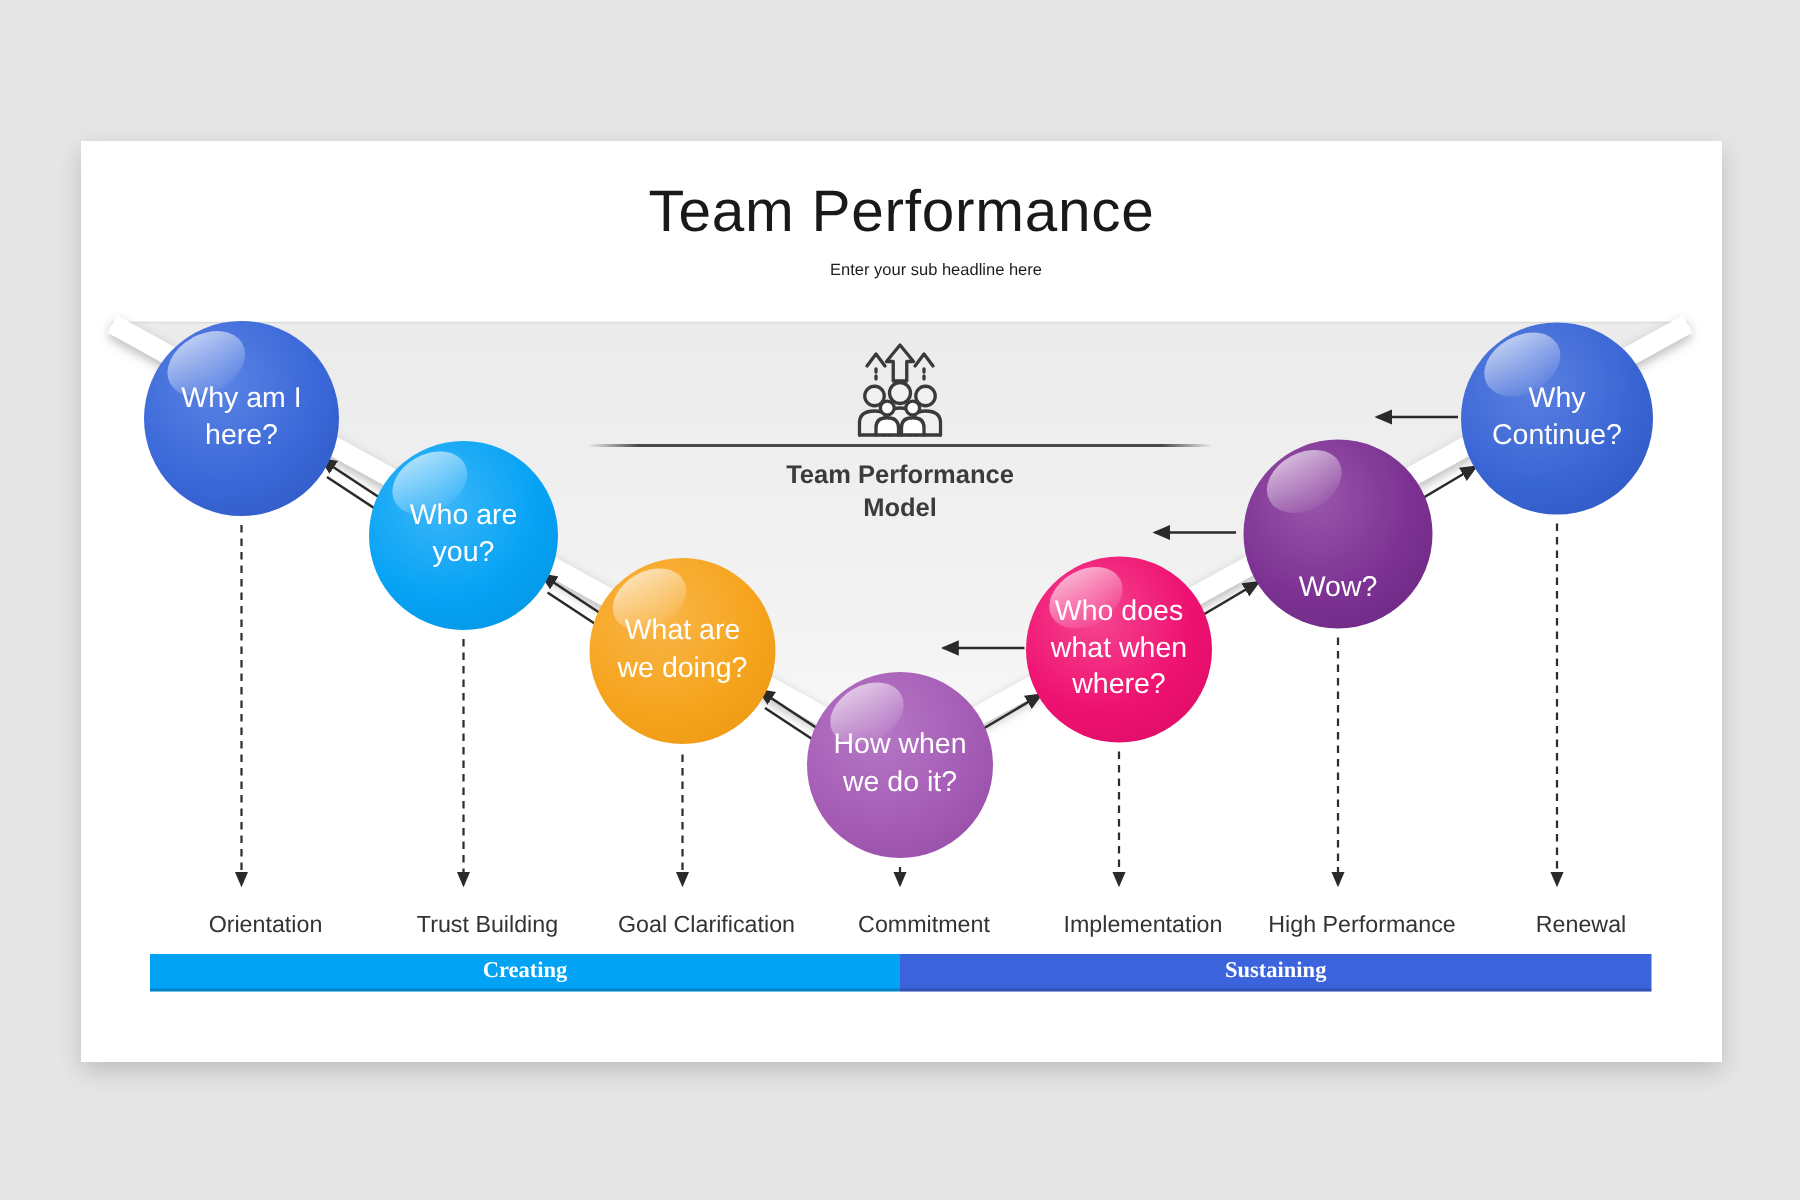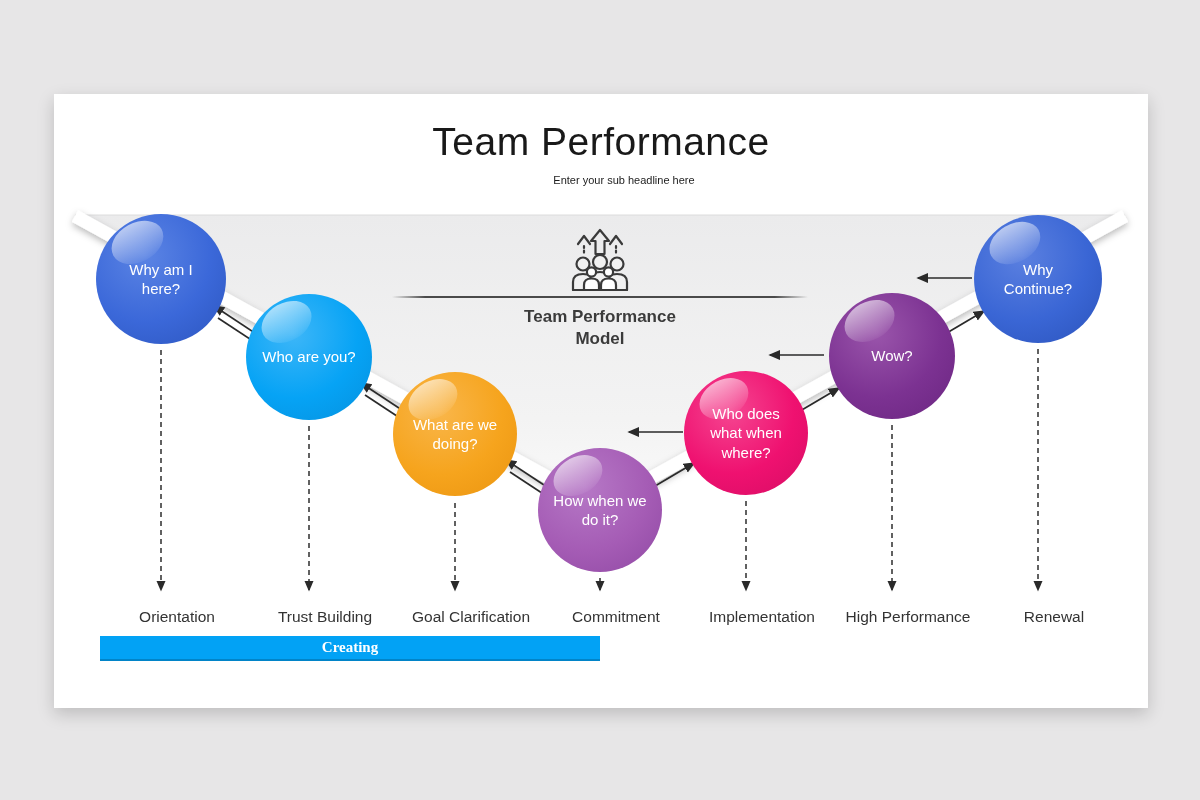--- a/index.html
+++ b/index.html
@@ -23,39 +23,39 @@
   .subtitle {
     position:absolute; left:0; top:80px; width:100%;
     text-align:center; font-size:11px; font-weight:400; color:#1c1c1c;margin-left:23px;
   }
   .diagram-svg { position:absolute; left:0; top:0; width:1094px; height:614px; z-index:0; }
 
   
   .bubble {
     position:absolute; border-radius:50%; z-index:2;
     display:flex; align-items:center; justify-content:center; text-align:center;
-    color:#ffffff; font-size:15px; font-weight:500; line-height:1.3; padding:14px;
+    color:#ffffff; font-size:19px; font-weight:500; line-height:1.3; padding:14px;
   }
   .bubble::before {
     content:""; position:absolute; left:11%; top:7%; width:42%; height:30%;
     border-radius:50%; transform:rotate(-29deg);
     background:linear-gradient(180deg, rgba(255,255,255,0.62), rgba(255,255,255,0.05));
   }
   .c1 { left:42px;  top:120px; width:130px; height:130px;
         background:radial-gradient(circle at 38% 32%, #5b84e4 0%, #3b68d9 55%, #2c55be 100%); }
   .c2 { left:192px; top:200px; width:126px; height:126px;
         background:radial-gradient(circle at 38% 32%, #3db6f8 0%, #06a3f5 55%, #0590dd 100%); }
   .c3 { left:339px; top:278px; width:124px; height:124px;
         background:radial-gradient(circle at 38% 32%, #f9b64a 0%, #f6a41d 55%, #ea9410 100%); }
   .c4 { left:484px; top:354px; width:124px; height:124px;
         background:radial-gradient(circle at 38% 32%, #b678c6 0%, #a55cb5 55%, #8f48a3 100%); }
   .c5 { left:630px; top:277px; width:124px; height:124px;
         background:radial-gradient(circle at 38% 32%, #f54691 0%, #ef1170 55%, #d60c63 100%); }
   .c6 { left:775px; top:199px; width:126px; height:126px;
-        background:radial-gradient(circle at 38% 32%, #9a55ab 0%, #7c3292 55%, #6a2580 100%); }
+        background:radial-gradient(circle at 38% 32%, #9a55ab 0%, #7c3292 55%, #6a2580 100%);align-items:flex-end; }
   .c7 { left:920px; top:121px; width:128px; height:128px;
         background:radial-gradient(circle at 38% 32%, #5b80e0 0%, #3a66d5 55%, #2b53bb 100%); }
 
   .model-caption {
     position:absolute; left:396px; top:212px; width:300px; z-index:1;
     text-align:center; font-size:17px; font-weight:700; color:#3b3b3b; line-height:22px;
   }
   .stage-label {
     position:absolute; top:514px; z-index:1; transform:translateX(-50%);
     font-size:15.5px; color:#333333; white-space:nowrap;margin-left:16px;
@@ -185,14 +185,17 @@
   <div class="stage-label" style="left:255px">Trust Building</div>
   <div class="stage-label" style="left:401px">Goal Clarification</div>
   <div class="stage-label" style="left:546px">Commitment</div>
   <div class="stage-label" style="left:692px">Implementation</div>
   <div class="stage-label" style="left:838px">High Performance</div>
   <div class="stage-label" style="left:984px">Renewal</div>
 
   <div class="phase-bar phase-creating">
       <span>Creating</span>
     </div>
+  <div class="phase-bar phase-sustaining">
+      <span>Sustaining</span>
+    </div>
 
 </div>
 
 </body></html>

